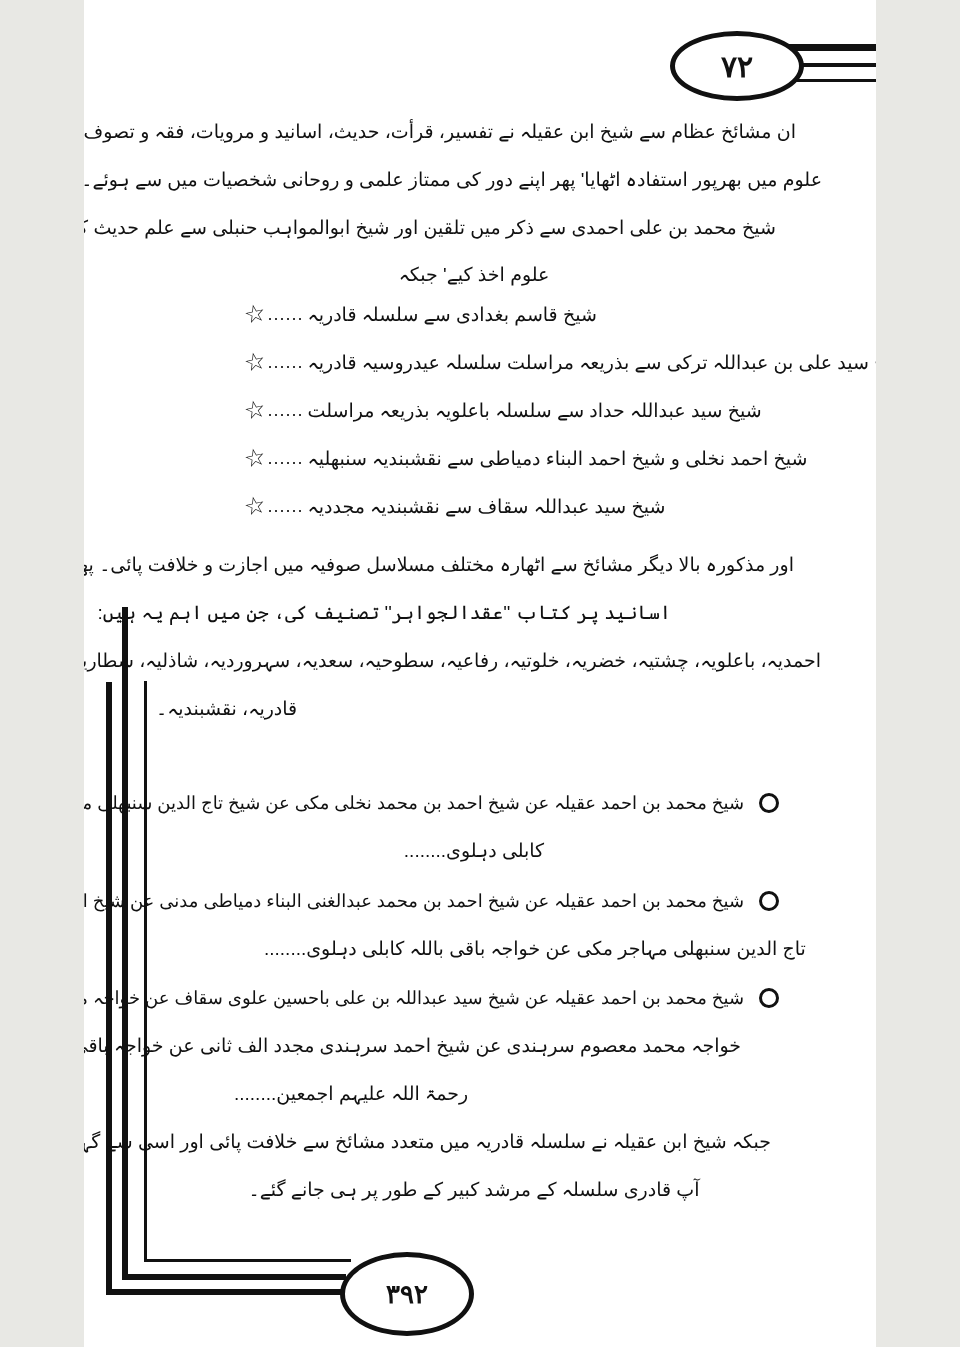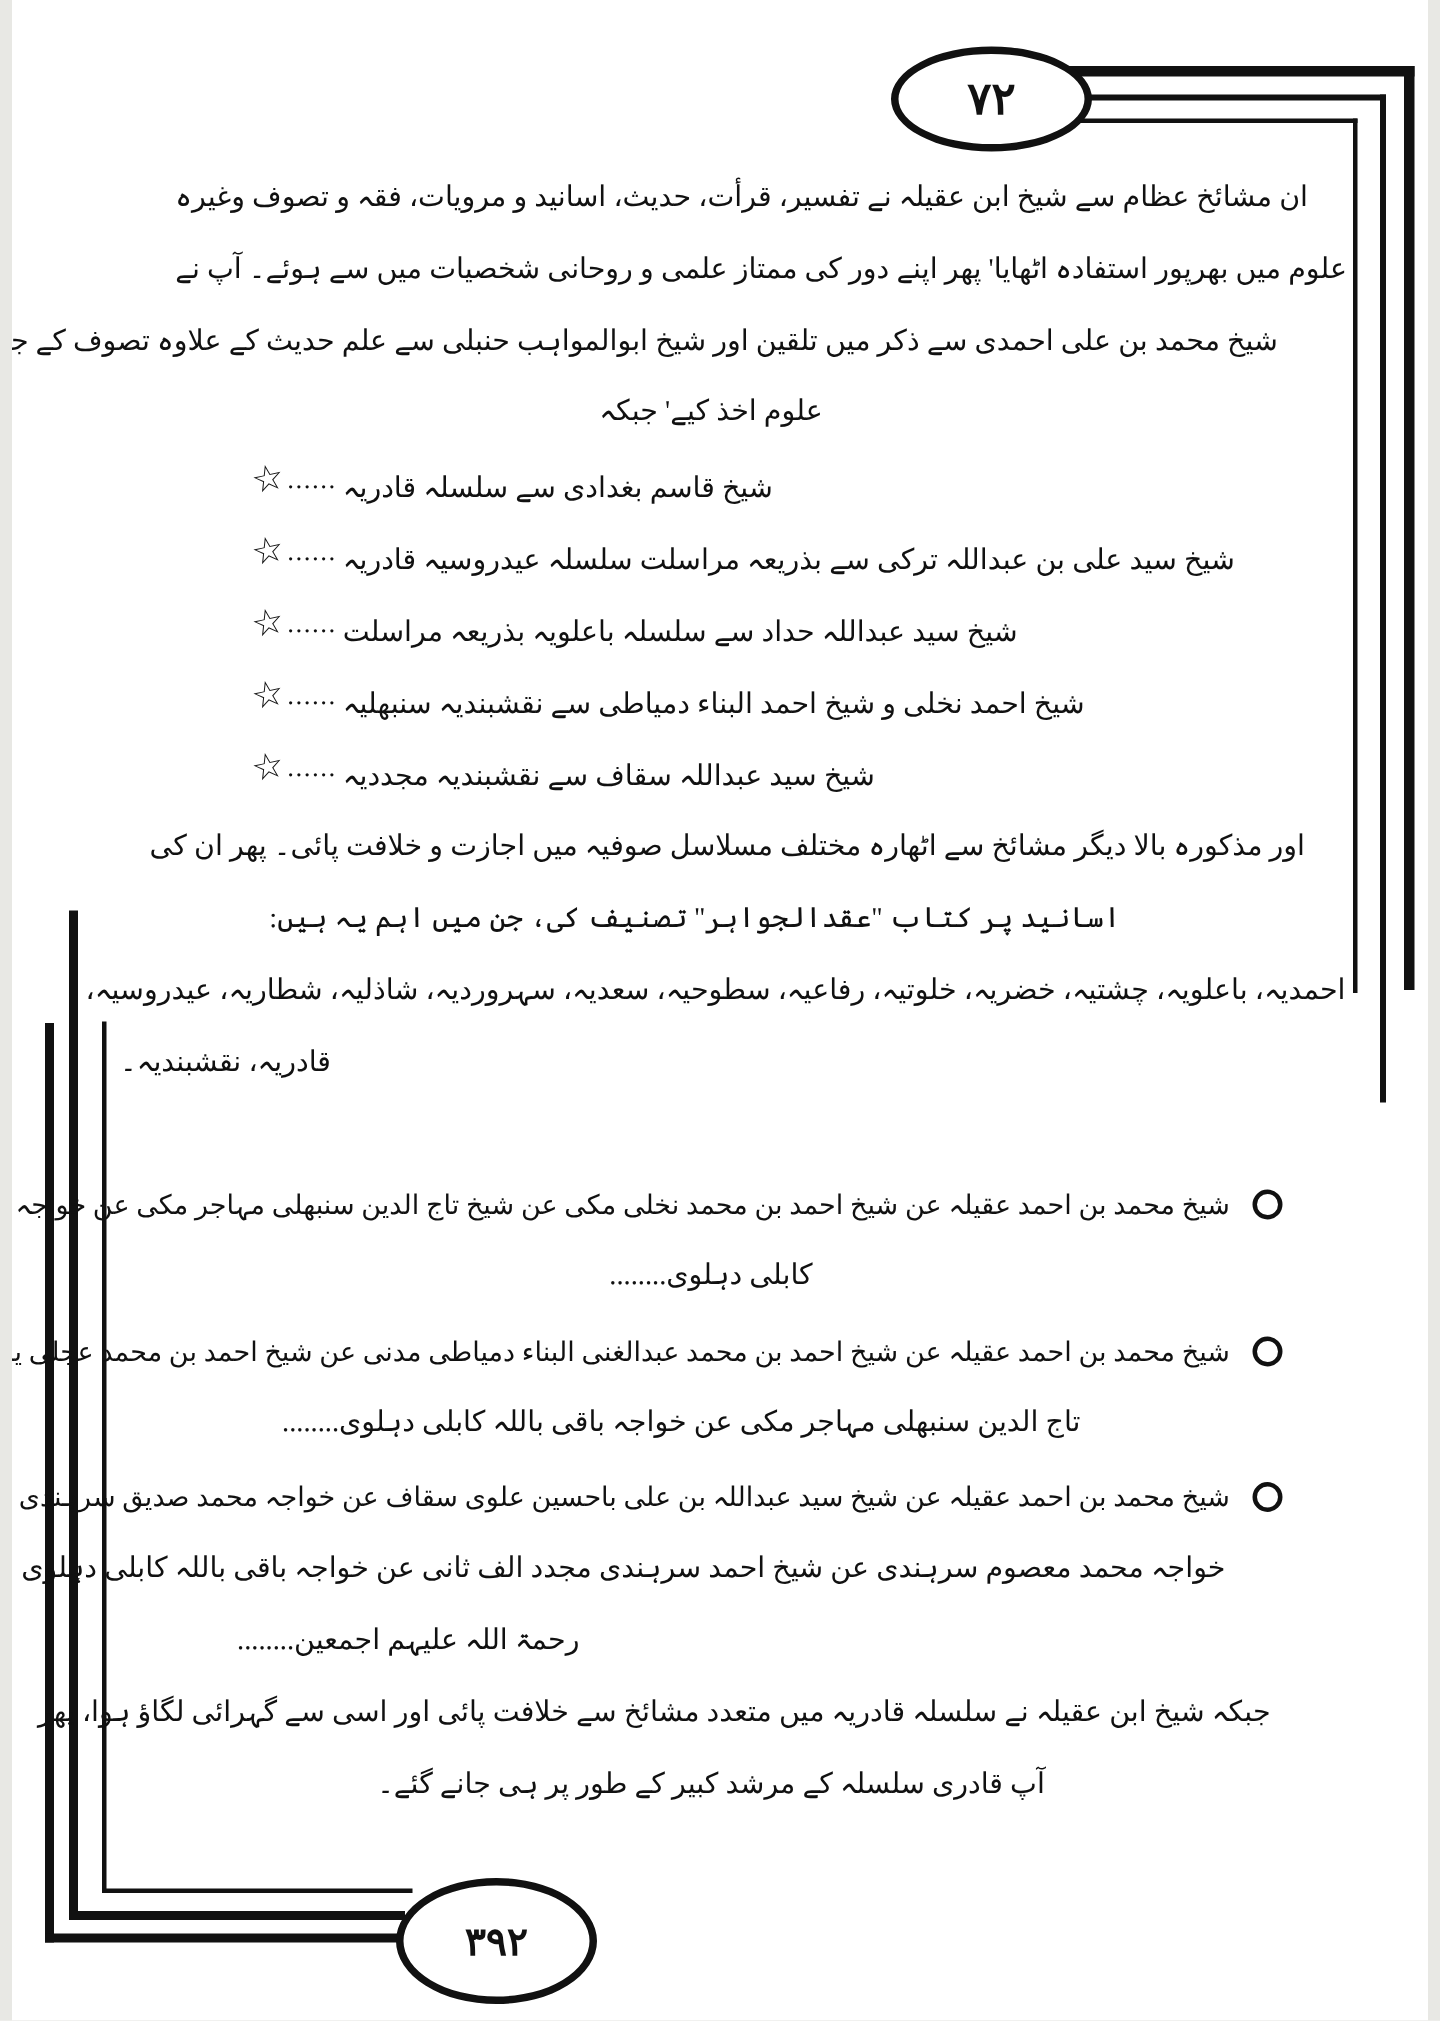--- a/index.html
+++ b/index.html
@@ -1,21 +1,21 @@
 <!DOCTYPE html>
 <html><head>
 <meta charset="utf-8">
 <style>
   html,body{margin:0;padding:0;background:#e8e8e4;}
   .page{
     position:relative;
-    width:944px;height:1347px;
+    width:792px;height:1347px;
     margin:0 auto;
     background:#ffffff;
-    font-family:Liberation Serif, serif;
+    font-family:Liberation Sans, sans-serif;
     color:#111111;
     overflow:hidden;
   }
   
   .ln{
     position:absolute;
     direction:rtl;
     unicode-bidi:embed;
     white-space:nowrap;
     font-size:19px;
@@ -28,21 +28,21 @@
   .star-row{
     position:absolute;
     left:160px;
     display:flex;
     align-items:center;
     direction:ltr;
     white-space:nowrap;
   }
   .star-glyph{font-size:24px;line-height:24px;margin-right:2px;transform:rotate(-12deg);}
   .leader{font-size:18px;letter-spacing:1px;margin-right:4px;color:#111;}
-  .star-text{direction:rtl;unicode-bidi:embed;font-size:19px;margin-top:11px;}
+  .star-text{direction:rtl;unicode-bidi:embed;font-size:19px;}
   
   .circle-bullet{
     position:absolute;
     width:20px;height:20px;
     border:3px solid #111;
     border-radius:50%;
     background:#fff;
     box-sizing:border-box;
   }
   

